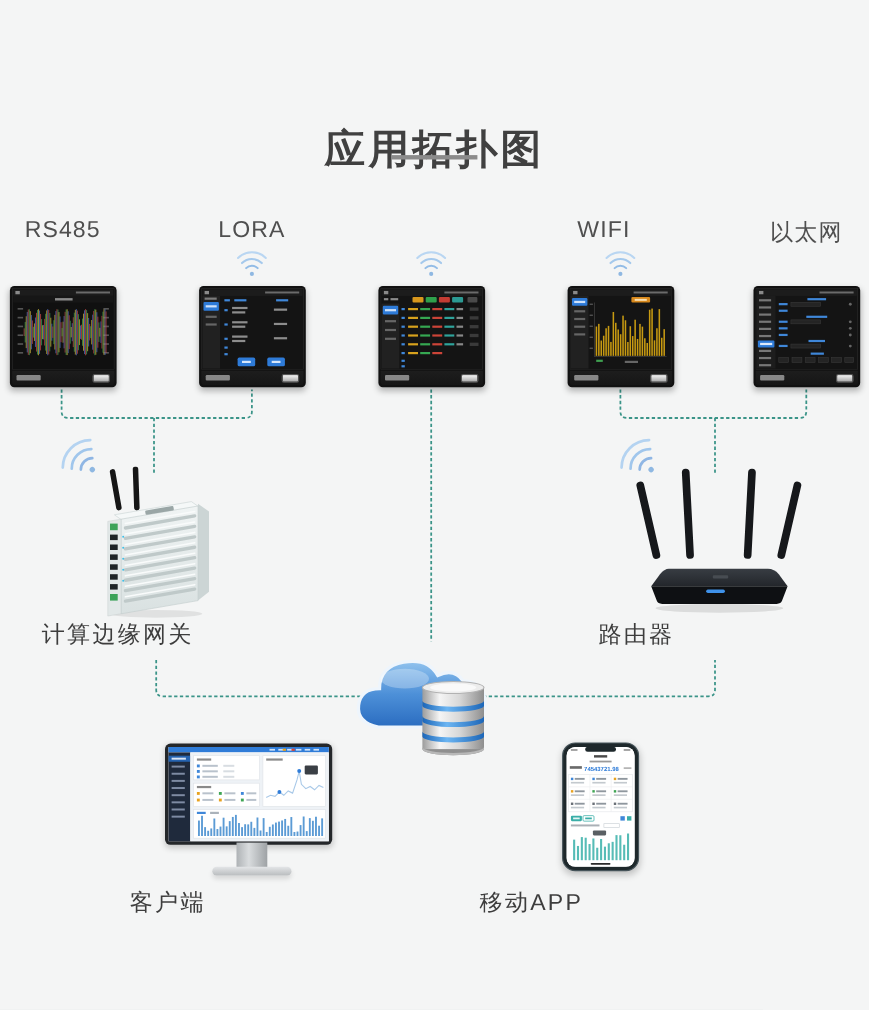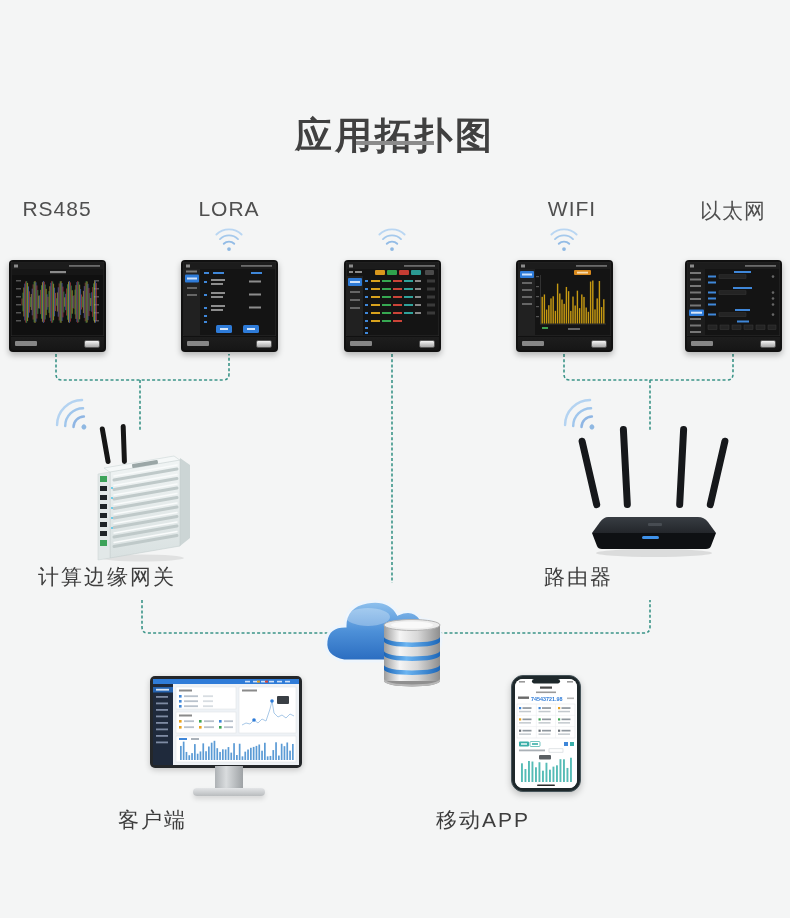--- a/index.html
+++ b/index.html
@@ -57,21 +57,21 @@
       <path d="M140 380 L140 430"></path>
       <path d="M564 354 L564 374 Q564 380 570 380 L727 380 Q733 380 733 374 L733 354"></path>
       <path d="M650 380 L650 430"></path>
       <path d="M392 354 L392 583"></path>
       <path d="M142 600 L142 627 Q142 633 148 633 L644 633 Q650 633 650 627 L650 600"></path>
     </g>
   </svg>
 
   <div class="dev-label" style="left:57px">RS485</div>
   <div class="dev-label" style="left:229px">LORA</div>
-  <div class="dev-label" style="left:572px">WIFI</div>
+  <div class="dev-label" style="left:549px">WIFI</div>
   <div class="dev-label" style="left:733px">以太网</div>
 
   <svg class="wifi-small" style="left:229px" viewBox="0 0 24 20">
     <circle cx="12" cy="17.2" r="1.5" fill="#8fb8e2"></circle>
     <path d="M7.8 13 A6 6 0 0 1 16.2 13" stroke="#93bce6" stroke-width="1.5" fill="none" stroke-linecap="round"></path>
     <path d="M4.8 9.3 A10.2 10.2 0 0 1 19.2 9.3" stroke="#a5c9ec" stroke-width="1.5" fill="none" stroke-linecap="round"></path>
     <path d="M1.9 5.6 A14.4 14.4 0 0 1 22.1 5.6" stroke="#b9d6f2" stroke-width="1.5" fill="none" stroke-linecap="round"></path>
   </svg>
   <svg class="wifi-small" style="left:392px" viewBox="0 0 24 20">
     <circle cx="12" cy="17.2" r="1.5" fill="#8fb8e2"></circle>

